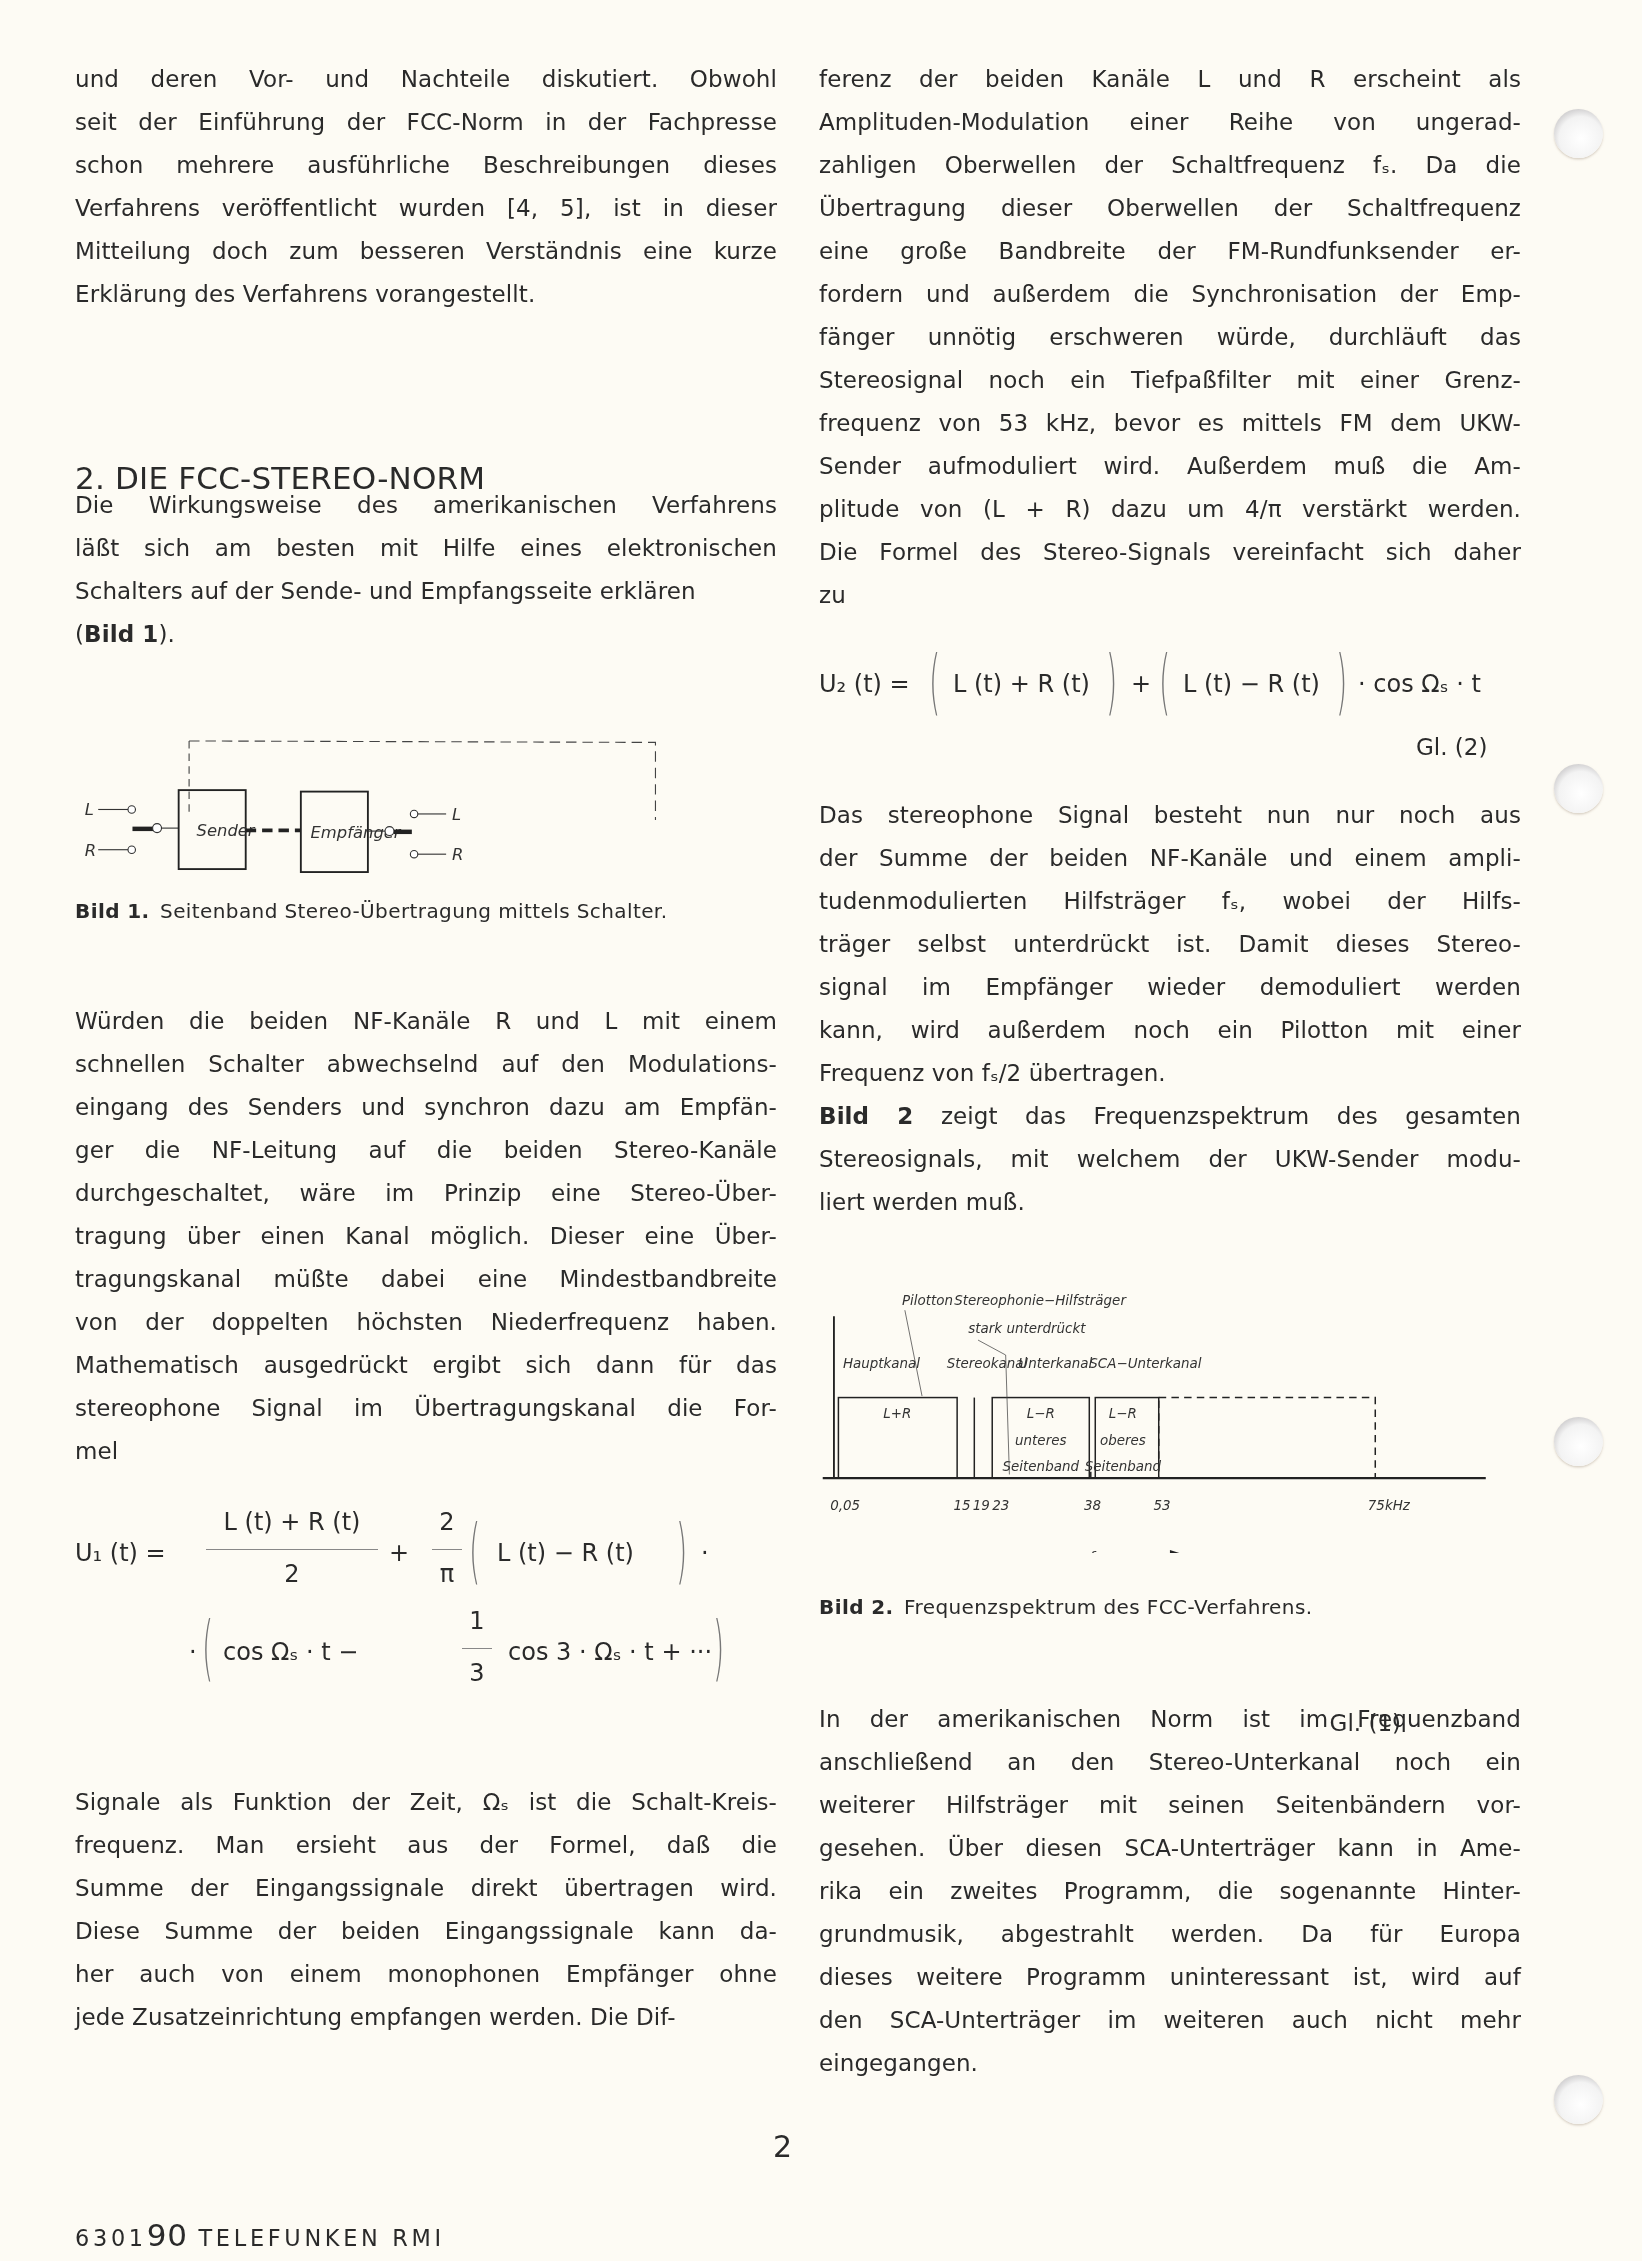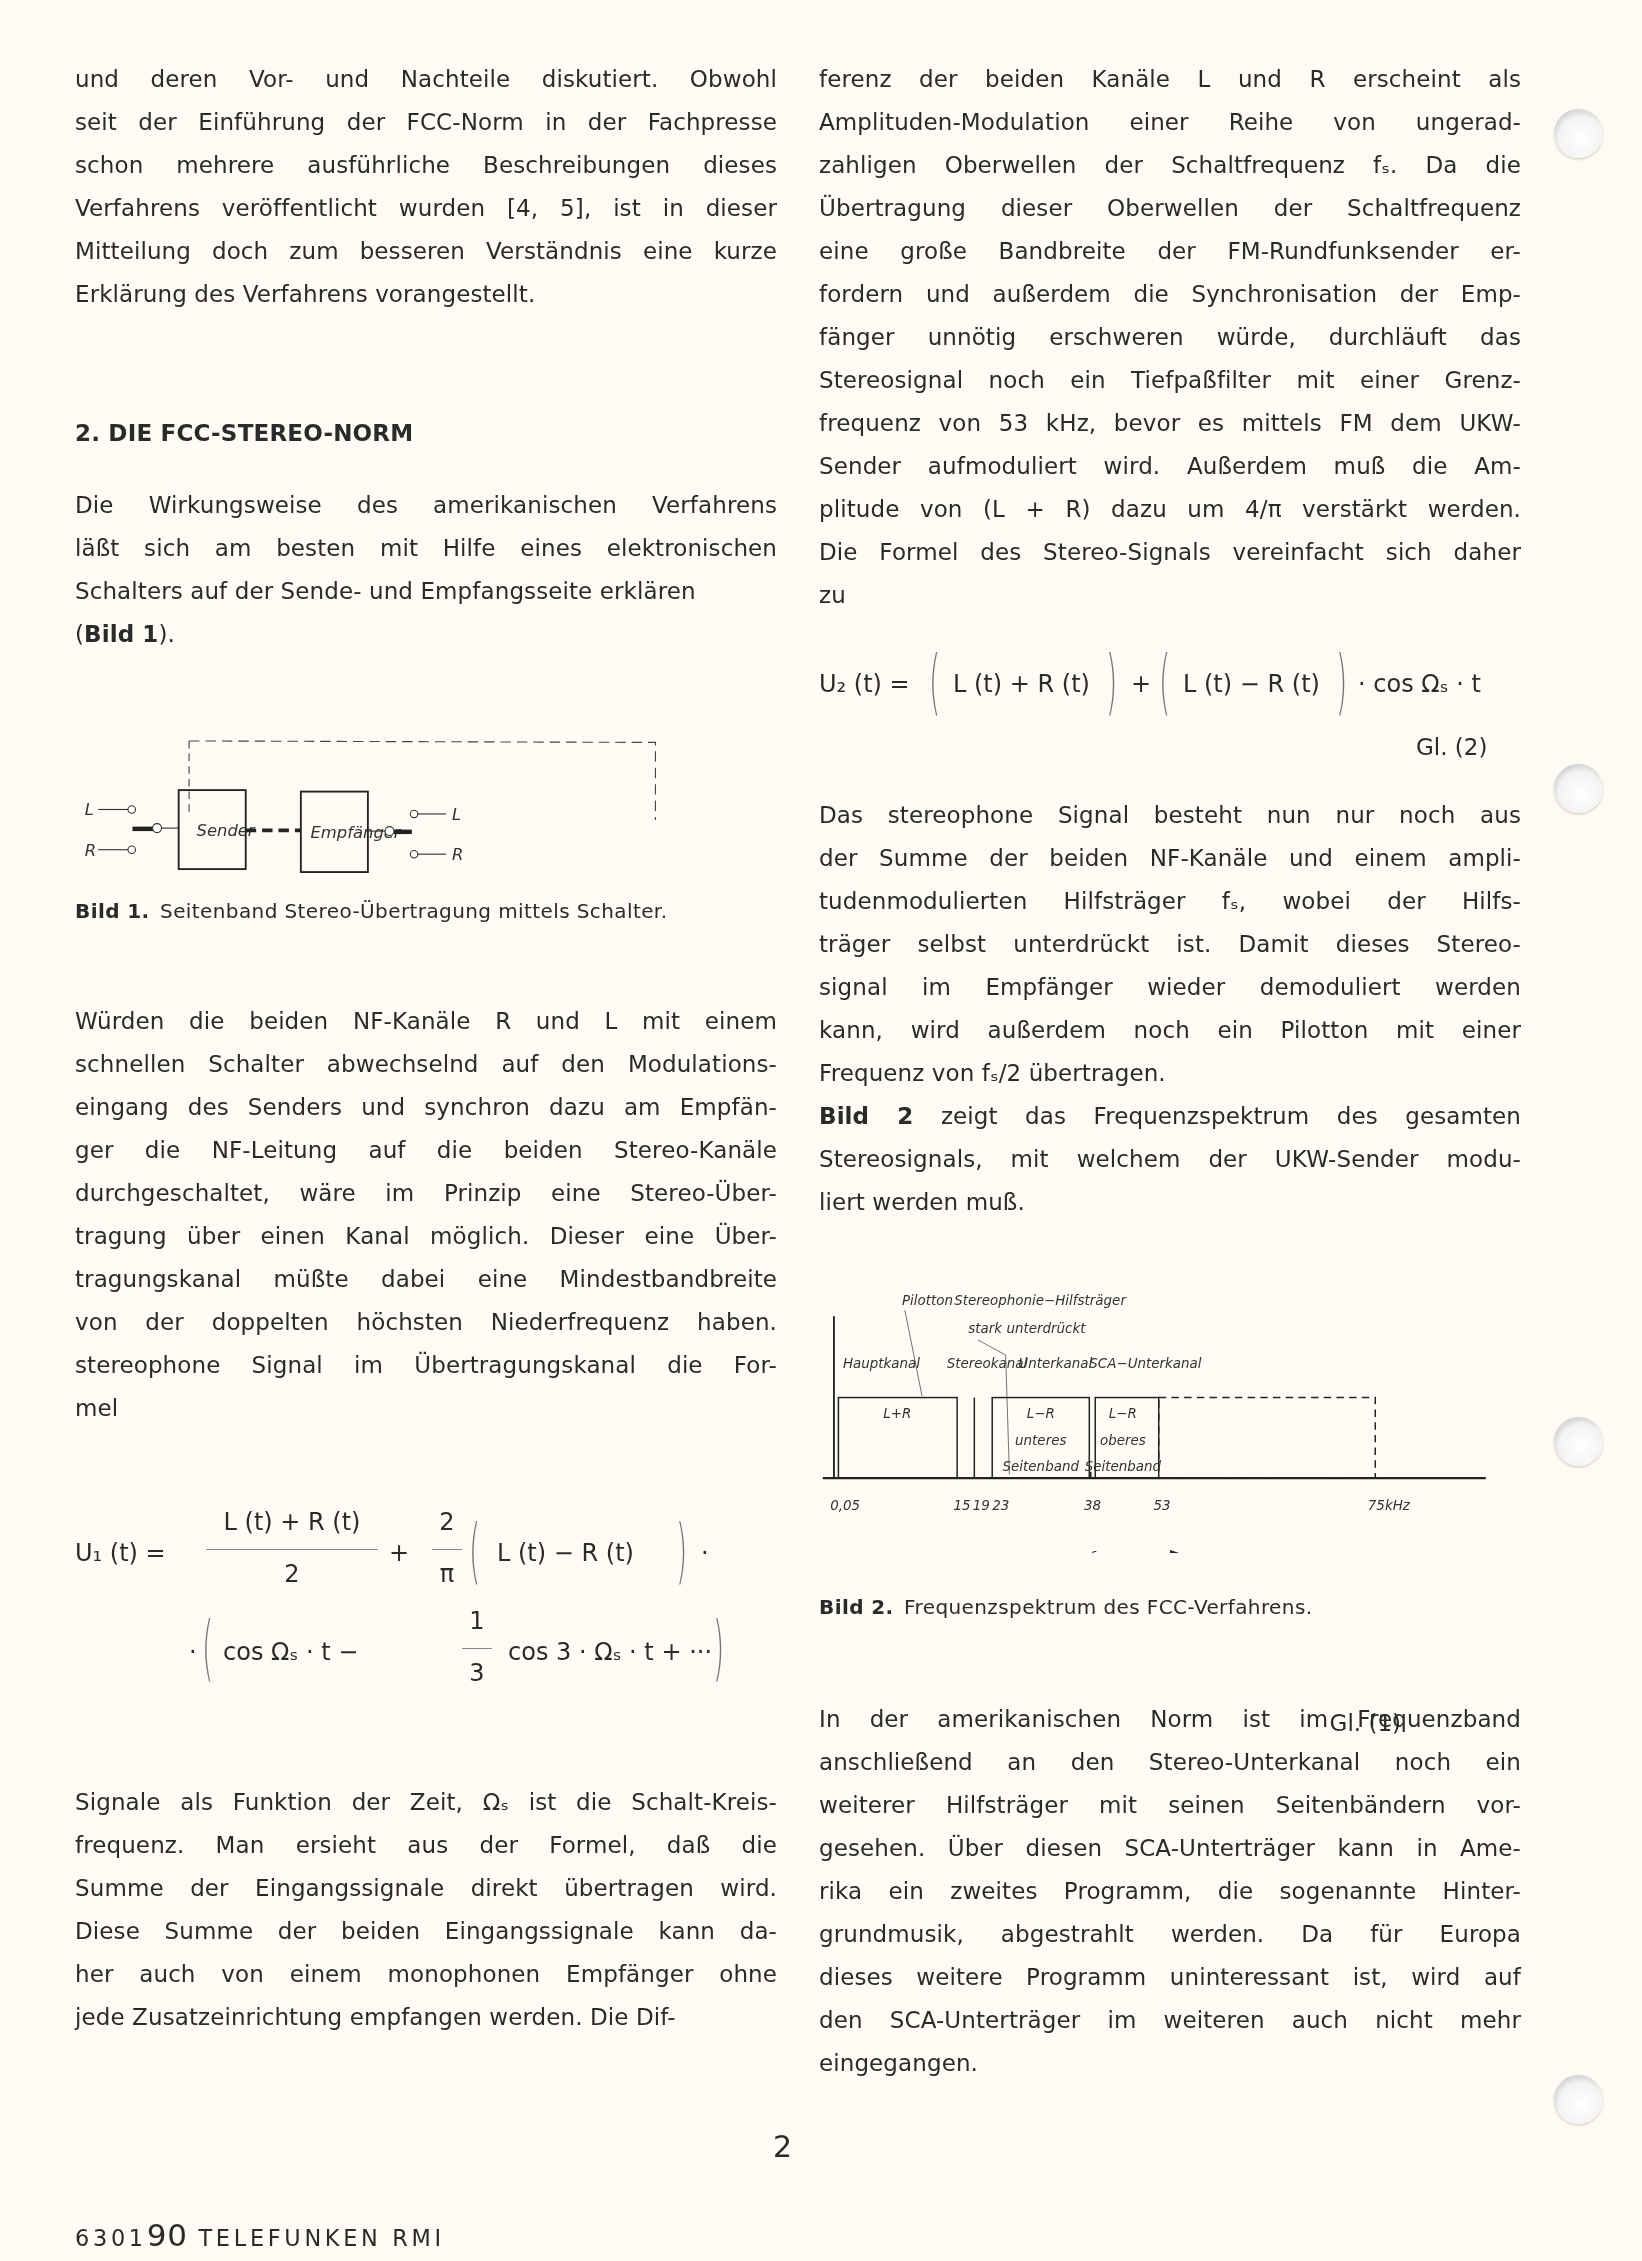--- a/index.html
+++ b/index.html
@@ -13,21 +13,21 @@
   .col-left { left: 75px; }
   .col-right { left: 819px; }
   .p {
     position: absolute; left: 0; width: 702px;
     font-size: 23px; line-height: 43px;
     text-align: justify; text-align-last: left;
     letter-spacing: 0.1px; margin: 0;
   }
   .p .ln { display: block; text-align: justify; text-align-last: justify; white-space: nowrap; }
   .p .ln.last { text-align-last: left; }
-  .h2 { position: absolute; font-weight: bold; font-size: 23px; letter-spacing: 0.2px; }
+  .h2 { position: absolute; font-weight: normal; font-size: 31px; letter-spacing: 0.2px; margin-top: 40px; }
   .bold { font-weight: bold; }
   .caption { position: absolute; font-size: 20px; letter-spacing: 0.4px; white-space: nowrap; }
   .caption .lbl { font-weight: bold; margin-right: 10.5px; }
   .eqn { position: absolute; font-size: 24px; white-space: nowrap; }
   .eqnum { position: absolute; font-size: 23px; }
   svg text { font-family: "DejaVu Sans", sans-serif; font-style: italic; }
   .hole {
     position: absolute; width: 49px; height: 49px; border-radius: 50%;
     background: radial-gradient(circle at 55% 60%, #ffffff 0%, #f3f3f3 55%, #b8b6b8 90%, #e8e2da 100%);
     box-shadow: 0 1.5px 2.2px rgba(150,130,110,0.35);
@@ -91,20 +91,21 @@
 
   <div class="p" id="l-para3" style="top:1000px">
       <span class="ln">Würden die beiden NF-Kanäle R und L mit einem</span>
       <span class="ln">schnellen Schalter abwechselnd auf den Modulations-</span>
       <span class="ln">eingang des Senders und synchron dazu am Empfän-</span>
       <span class="ln">ger die NF-Leitung auf die beiden Stereo-Kanäle</span>
       <span class="ln">durchgeschaltet, wäre im Prinzip eine Stereo-Über-</span>
       <span class="ln">tragung über einen Kanal möglich. Dieser eine Über-</span>
       <span class="ln">tragungskanal müßte dabei eine Mindestbandbreite</span>
       <span class="ln">von der doppelten höchsten Niederfrequenz haben.</span>
+      <span class="ln">Mathematisch ausgedrückt ergibt sich dann für das</span>
       <span class="ln">stereophone Signal im Übertragungskanal die For-</span>
       <span class="ln last">mel</span>
     </div>
 
   <div>
     <div class="eqn" style="left:0; top:1539px">U₁ (t) =</div>
     <div class="eqn" style="left:131px; top:1508px; width:172px; text-align:center">L (t) + R (t)</div>
     <div style="position:absolute; left:131px; top:1549px; width:172px; border-top:1.1px solid #888"></div>
     <div class="eqn" style="left:131px; top:1560px; width:172px; text-align:center">2</div>
     <div class="eqn" style="left:314px; top:1539px">+</div>

